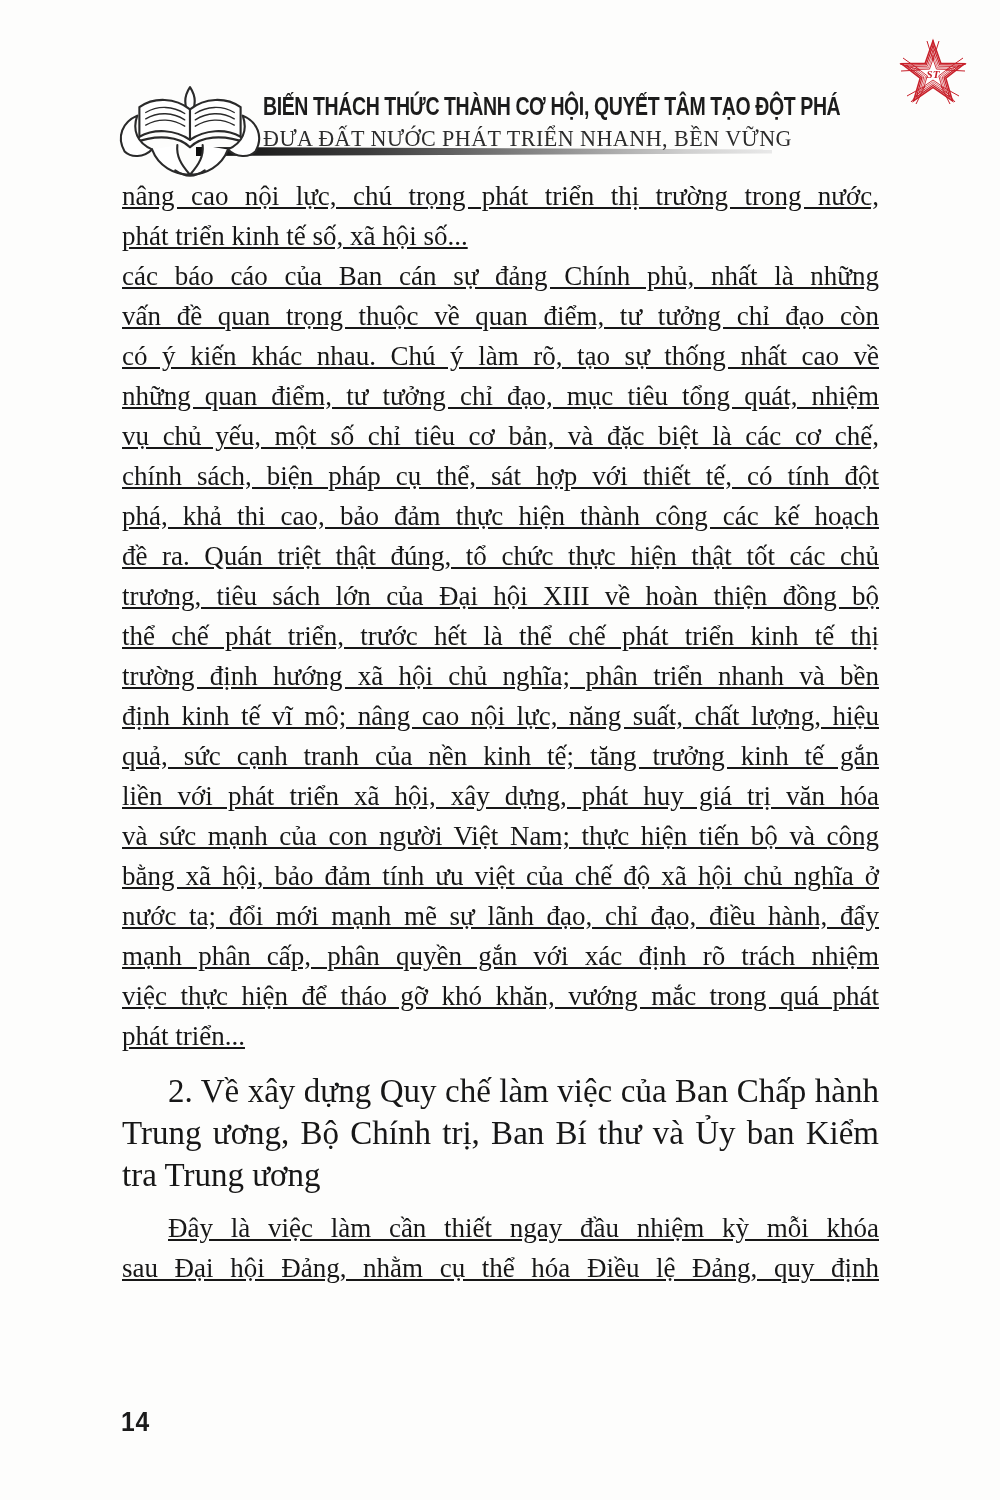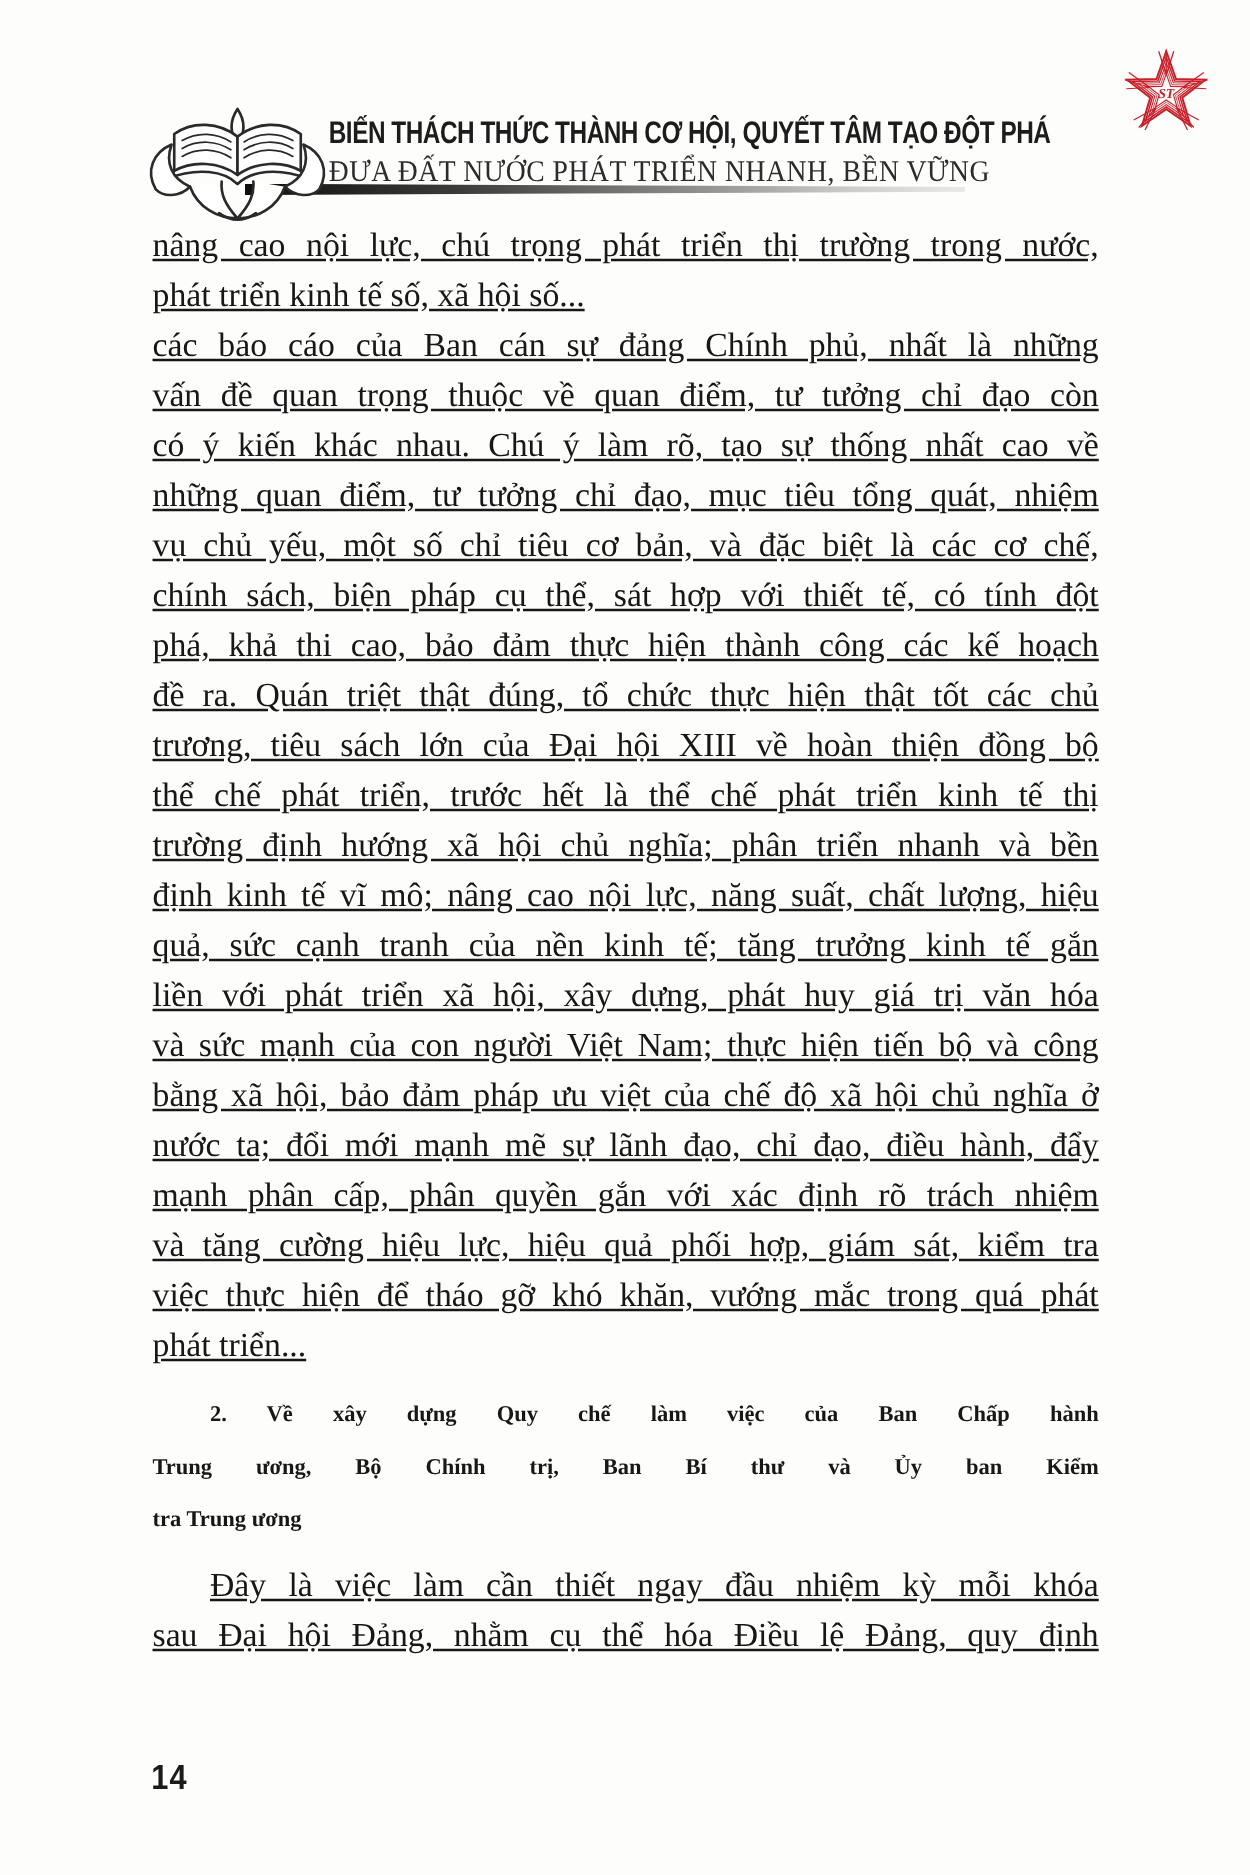--- a/index.html
+++ b/index.html
@@ -77,22 +77,22 @@
     line-height: 40px;
   }
   .line {
     text-align: justify;
     text-align-last: justify;
   }
   .line.no-just { text-align-last: left; }
   .line.indent  { text-indent: 46px; }
   .block-paragraph { margin: 0; text-decoration: underline; }
   .block-heading {
-    font-weight: 700;
-    font-size: 18px;
+    font-weight: 400;
+    font-size: 33px;
     line-height: 42px;
     margin: 14px 0 12px 0;
   }
 
   
   .page-number {
     position: absolute;
     left: 121px;
     top: 1406px;
     font-family: "Liberation Sans", sans-serif;
@@ -189,24 +189,23 @@
         <div class="line">chính sách, biện pháp cụ thể, sát hợp với thiết tế, có tính đột</div>
         <div class="line">phá, khả thi cao, bảo đảm thực hiện thành công các kế hoạch</div>
         <div class="line">đề ra. Quán triệt thật đúng, tổ chức thực hiện thật tốt các chủ</div>
         <div class="line">trương, tiêu sách lớn của Đại hội XIII về hoàn thiện đồng bộ</div>
         <div class="line">thể chế phát triển, trước hết là thể chế phát triển kinh tế thị</div>
         <div class="line">trường định hướng xã hội chủ nghĩa; phân triển nhanh và bền</div>
         <div class="line">định kinh tế vĩ mô; nâng cao nội lực, năng suất, chất lượng, hiệu</div>
         <div class="line">quả, sức cạnh tranh của nền kinh tế; tăng trưởng kinh tế gắn</div>
         <div class="line">liền với phát triển xã hội, xây dựng, phát huy giá trị văn hóa</div>
         <div class="line">và sức mạnh của con người Việt Nam; thực hiện tiến bộ và công</div>
-        <div class="line">bằng xã hội, bảo đảm pháp ưu việt của chế độ xã hội chủ nghĩa ở</div>
+        <div class="line">bằng xã hội, bảo đảm tính ưu việt của chế độ xã hội chủ nghĩa ở</div>
         <div class="line">nước ta; đổi mới mạnh mẽ sự lãnh đạo, chỉ đạo, điều hành, đẩy</div>
         <div class="line">mạnh phân cấp, phân quyền gắn với xác định rõ trách nhiệm</div>
-        <div class="line">và tăng cường hiệu lực, hiệu quả phối hợp, giám sát, kiểm tra</div>
         <div class="line">việc thực hiện để tháo gỡ khó khăn, vướng mắc trong quá phát</div>
         <div class="line no-just">phát triển...</div>
       </div>
       <div class="block block-heading">
         <div class="line indent">2. Về xây dựng Quy chế làm việc của Ban Chấp hành</div>
         <div class="line">Trung ương, Bộ Chính trị, Ban Bí thư và Ủy ban Kiểm</div>
         <div class="line no-just">tra Trung ương</div>
       </div>
       <div class="block block-paragraph">
         <div class="line indent">Đây là việc làm cần thiết ngay đầu nhiệm kỳ mỗi khóa</div>

